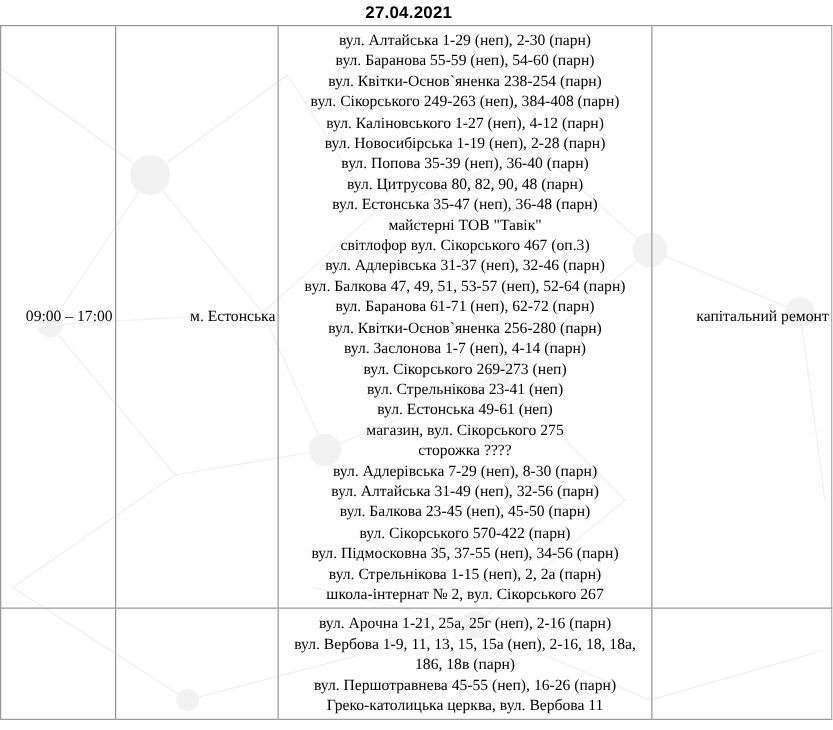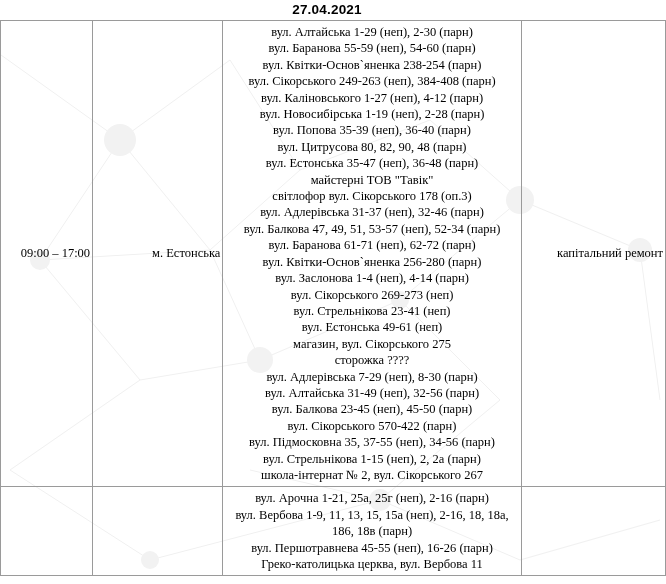--- a/index.html
+++ b/index.html
@@ -117,26 +117,26 @@
           <span class="line">вул. Алтайська 1-29 (неп), 2-30 (парн)</span>
           <span class="line">вул. Баранова 55-59 (неп), 54-60 (парн)</span>
           <span class="line">вул. Квітки-Основ`яненка 238-254 (парн)</span>
           <span class="line">вул. Сікорського 249-263 (неп), 384-408 (парн)</span>
           <span class="line">вул. Каліновського 1-27 (неп), 4-12 (парн)</span>
           <span class="line">вул. Новосибірська 1-19 (неп), 2-28 (парн)</span>
           <span class="line">вул. Попова 35-39 (неп), 36-40 (парн)</span>
           <span class="line">вул. Цитрусова 80, 82, 90, 48 (парн)</span>
           <span class="line">вул. Естонська 35-47 (неп), 36-48 (парн)</span>
           <span class="line">майстерні ТОВ "Тавік"</span>
-          <span class="line">світлофор вул. Сікорського 178 (оп.3)</span>
+          <span class="line">світлофор вул. Сікорського 467 (оп.3)</span>
           <span class="line">вул. Адлерівська 31-37 (неп), 32-46 (парн)</span>
-          <span class="line">вул. Балкова 47, 49, 51, 53-57 (неп), 52-34 (парн)</span>
+          <span class="line">вул. Балкова 47, 49, 51, 53-57 (неп), 52-64 (парн)</span>
           <span class="line">вул. Баранова 61-71 (неп), 62-72 (парн)</span>
           <span class="line">вул. Квітки-Основ`яненка 256-280 (парн)</span>
-          <span class="line">вул. Заслонова 1-4 (неп), 4-14 (парн)</span>
+          <span class="line">вул. Заслонова 1-7 (неп), 4-14 (парн)</span>
           <span class="line">вул. Сікорського 269-273 (неп)</span>
           <span class="line">вул. Стрельнікова 23-41 (неп)</span>
           <span class="line">вул. Естонська 49-61 (неп)</span>
           <span class="line">магазин, вул. Сікорського 275</span>
           <span class="line">сторожка ????</span>
           <span class="line">вул. Адлерівська 7-29 (неп), 8-30 (парн)</span>
           <span class="line">вул. Алтайська 31-49 (неп), 32-56 (парн)</span>
           <span class="line">вул. Балкова 23-45 (неп), 45-50 (парн)</span>
           <span class="line">вул. Сікорського 570-422 (парн)</span>
           <span class="line">вул. Підмосковна 35, 37-55 (неп), 34-56 (парн)</span>

